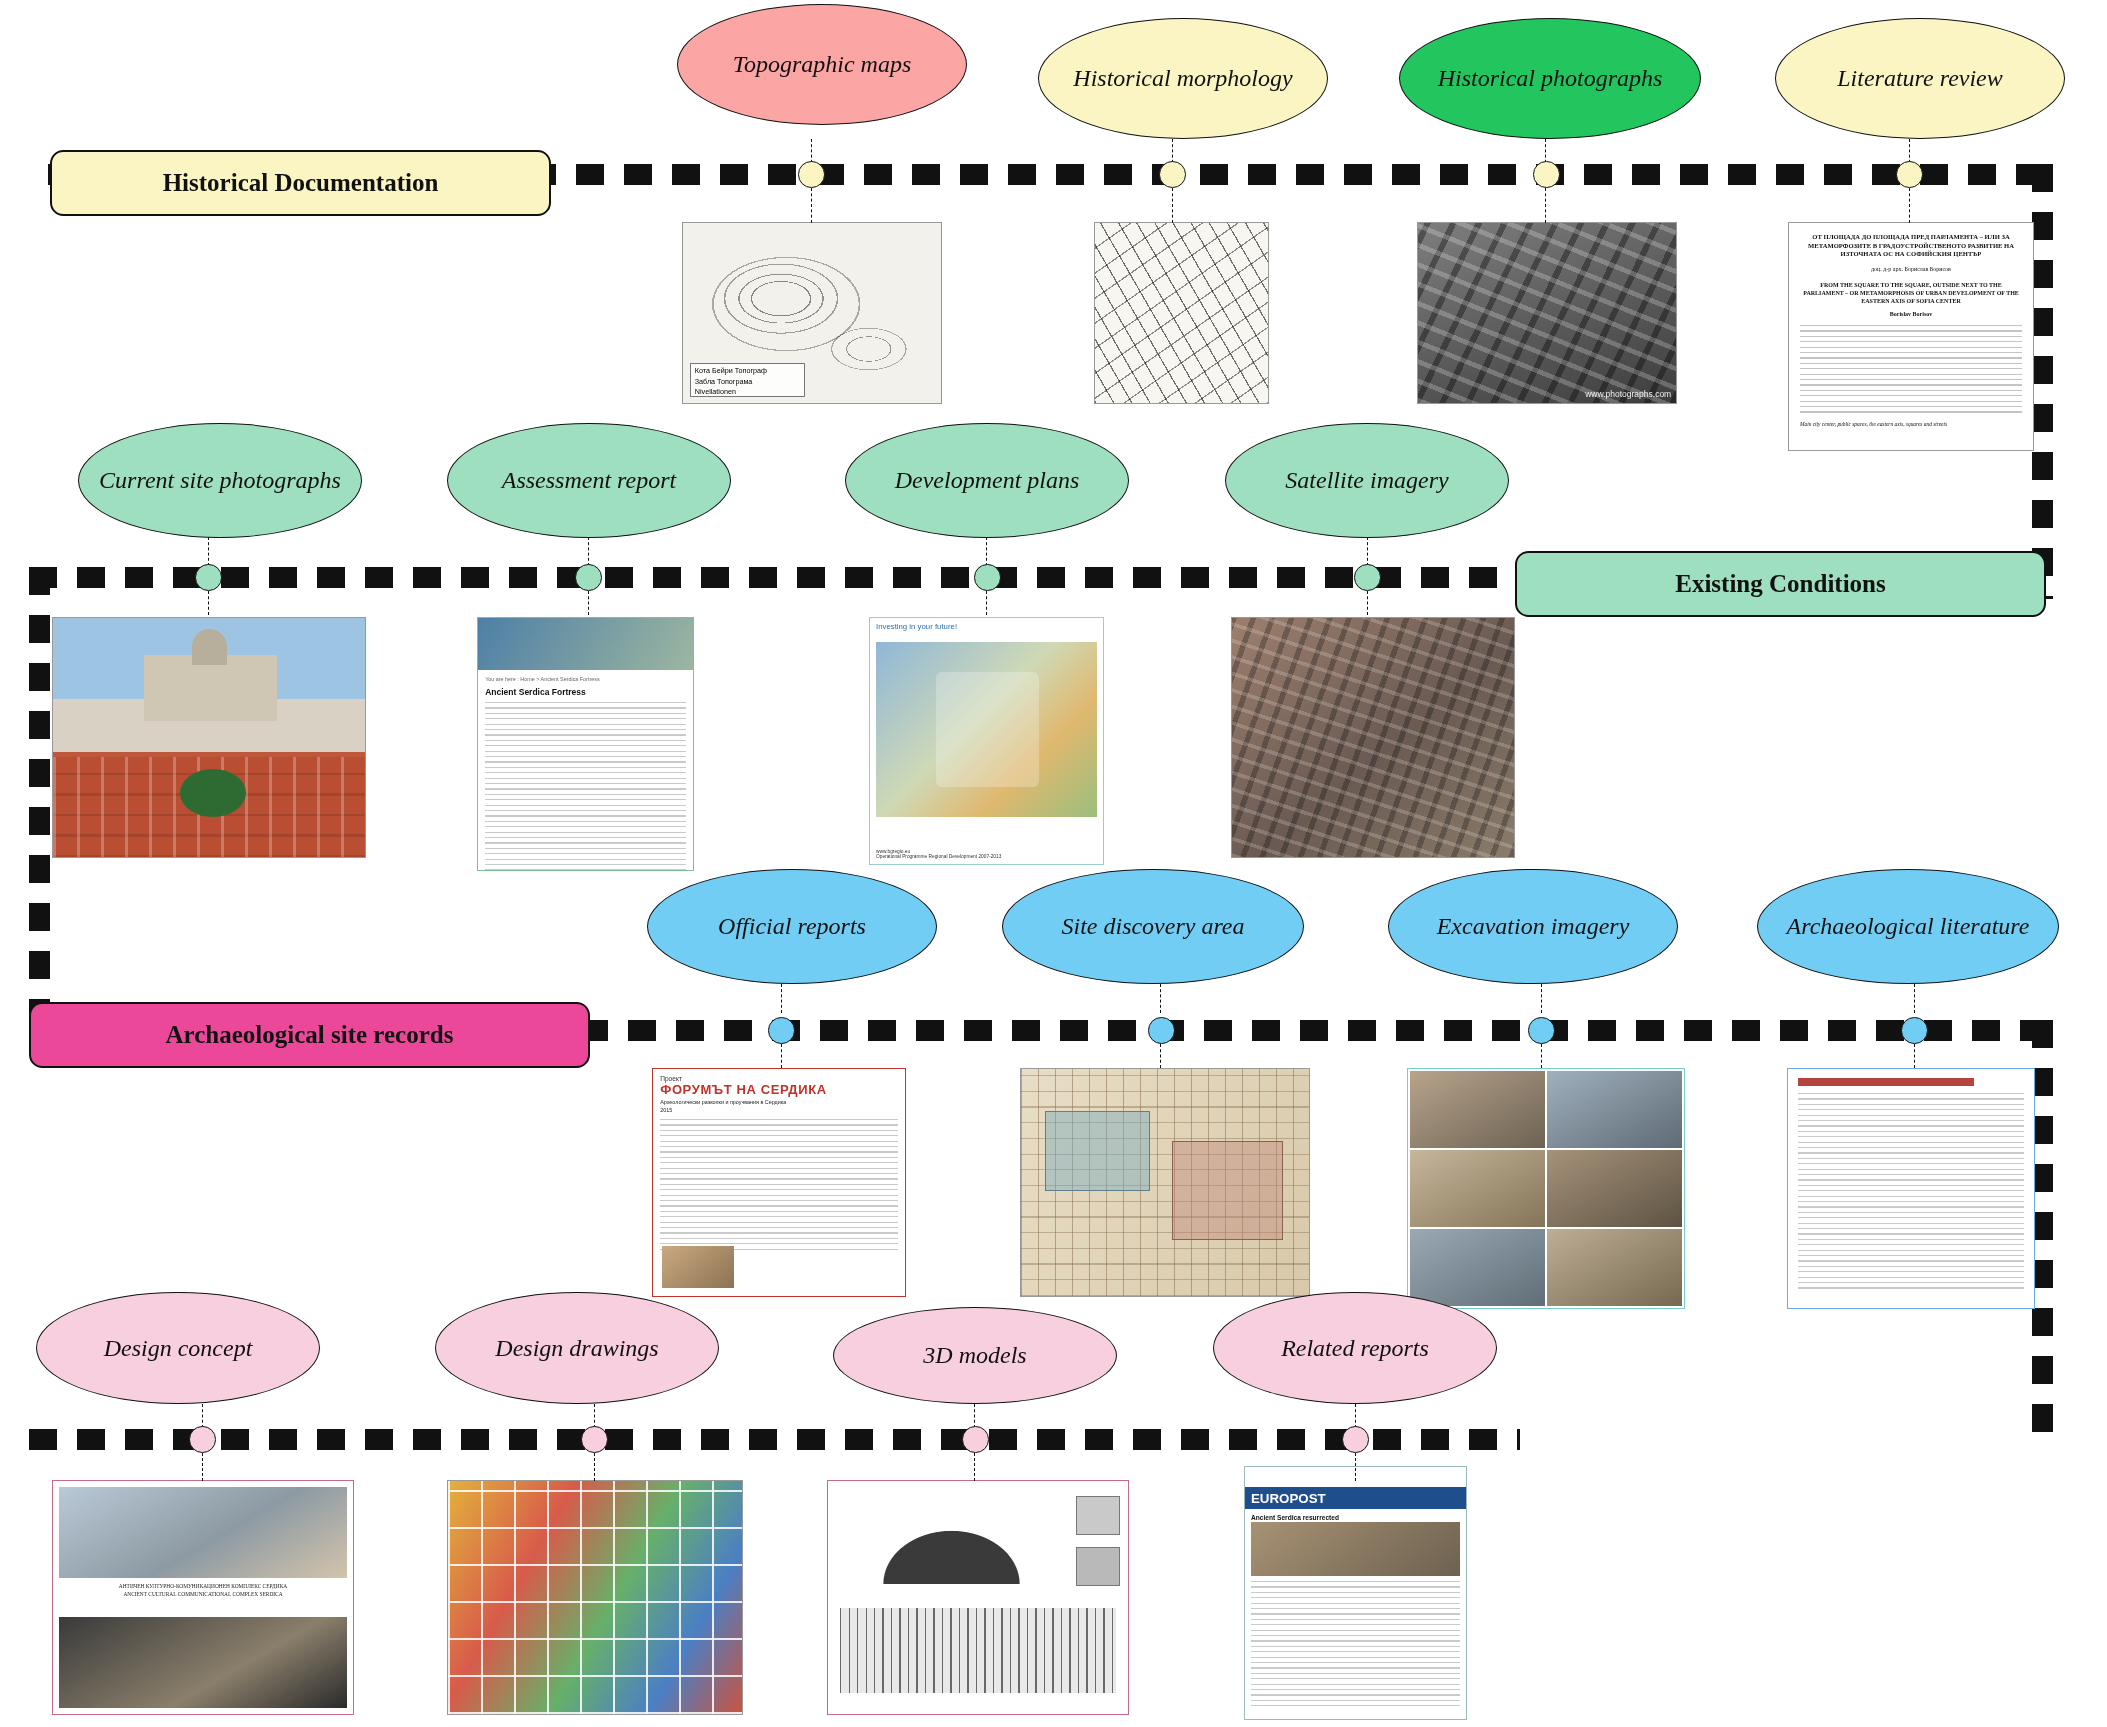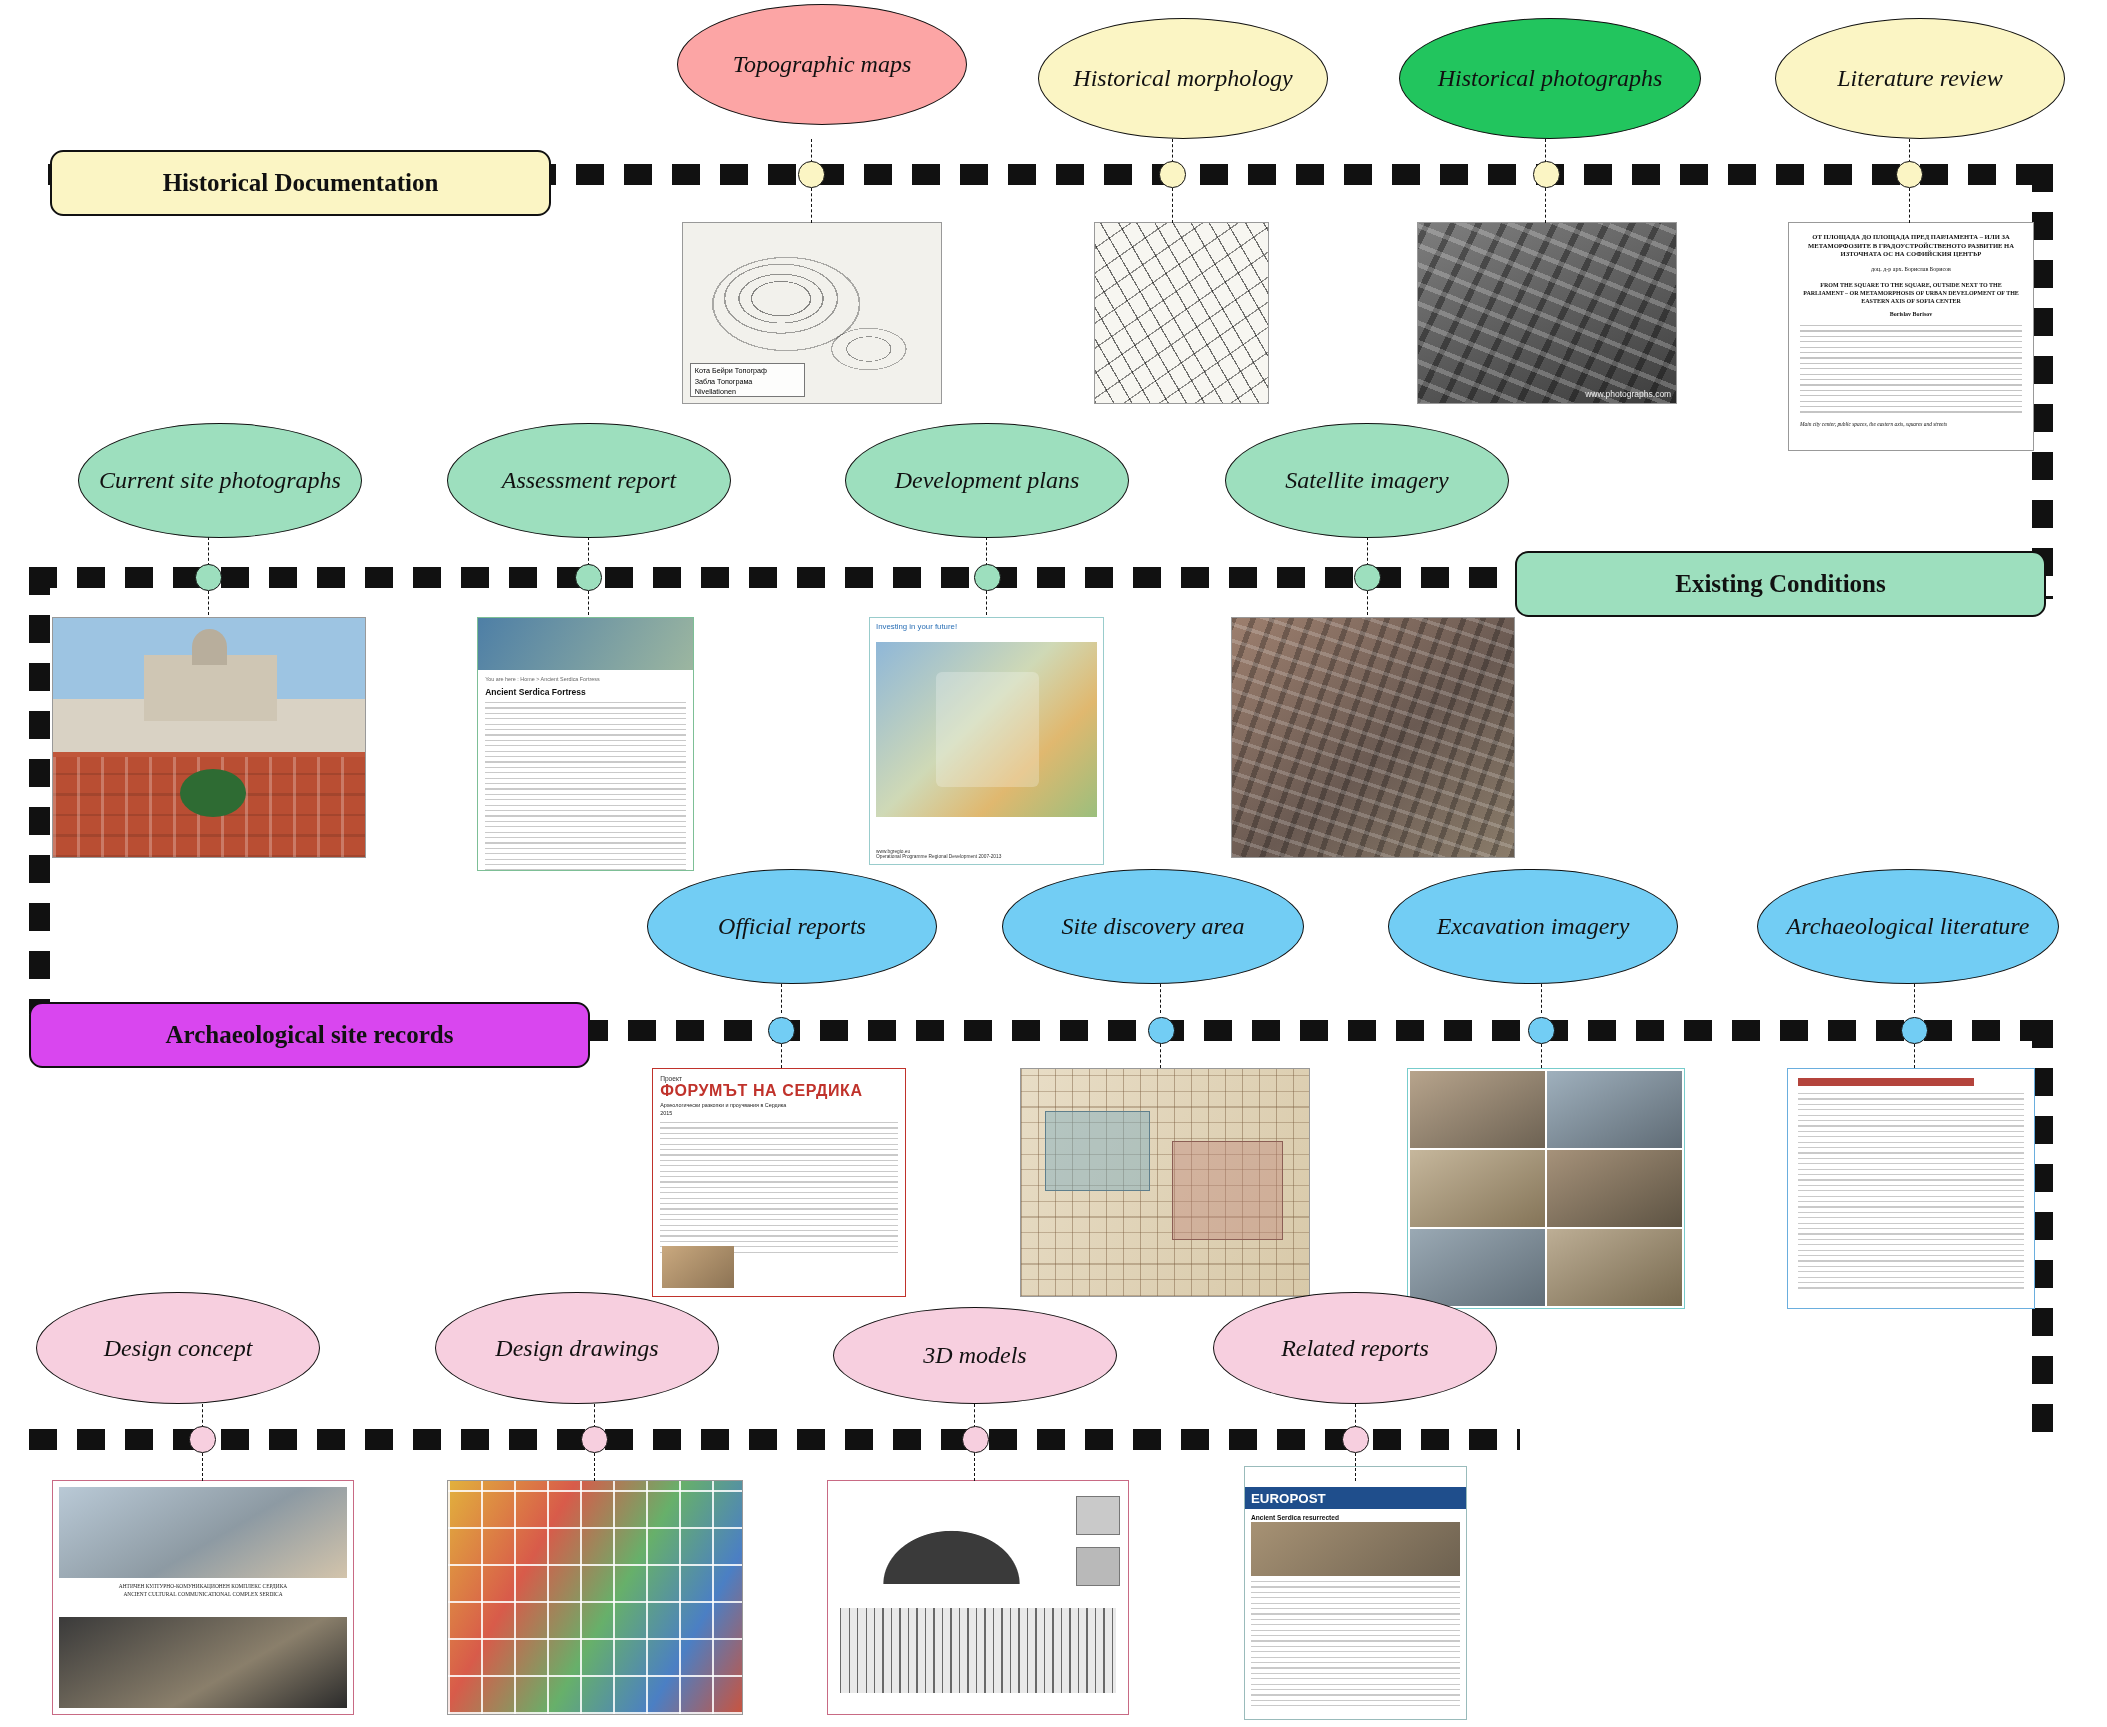--- a/index.html
+++ b/index.html
@@ -259,21 +259,21 @@
 Operational Programme Regional Development 2007-2013</div>
   </div>
 
   <div class="thumb" style="left:1231px;top:617px;width:284px;height:241px;">
     <div class="tex-satellite"></div>
   </div>
 
   <div class="dashbar" style="left:580px;top:1020px;width:1473px;"></div>
   <div class="dashbar vert" style="left:2032px;top:1020px;height:423px;"></div>
 
-  <div class="catbox" style="left:29px;top:1002px;width:561px;height:66px;background:#d946ef;">
+  <div class="catbox" style="left:29px;top:1002px;width:561px;height:66px;background:#ec4899;">
     <span>Archaeological site records</span>
   </div>
 
   <div class="node" style="left:647px;top:869px;width:290px;height:115px;background:#72cdf4;">
     <span>Official reports</span>
   </div>
   <div class="node" style="left:1002px;top:869px;width:302px;height:115px;background:#72cdf4;">
     <span>Site discovery area</span>
   </div>
   <div class="node" style="left:1388px;top:869px;width:290px;height:115px;background:#72cdf4;">
@@ -294,21 +294,21 @@
   <div class="dot" style="left:1901px;top:1017px;background:#72cdf4;"></div>
 
   <div class="vline dashed" style="left:781px;top:1044px;height:24px;"></div>
   <div class="vline dashed" style="left:1160px;top:1044px;height:24px;"></div>
   <div class="vline dashed" style="left:1541px;top:1044px;height:24px;"></div>
   <div class="vline dashed" style="left:1914px;top:1044px;height:24px;"></div>
 
   <div class="thumb" style="left:652px;top:1068px;width:254px;height:229px;background:#fff;border:1.8px solid #c0322b;">
     <div style="padding:6px 7.2px;font-family:'Liberation Sans',sans-serif;">
       <div style="font-size:6.6px;color:#333;">Проект</div>
-      <div style="font-size:16px;font-weight:bold;color:#c0322b;letter-spacing:0.6px;">ФОРУМЪТ НА СЕРДИКА</div>
+      <div style="font-size:13px;font-weight:bold;color:#c0322b;letter-spacing:0.6px;">ФОРУМЪТ НА СЕРДИКА</div>
       <div style="font-size:5.4px;color:#222;margin-top:2.4px;">Археологически разкопки и проучвания в Сердика</div>
       <div style="font-size:5.4px;color:#222;margin-top:1.2px;">2015</div>
       <div class="tex-lines" style="height:133px;margin-top:6px;opacity:.5;"></div>
     </div>
     <div style="position:absolute;left:8.5px;bottom:8.5px;width:72px;height:42px;background:linear-gradient(140deg,#caa97f,#8c7354);"></div>
   </div>
 
   <div class="thumb" style="left:1020px;top:1068px;width:290px;height:229px;background:#efe9dd;">
     <div style="position:absolute;inset:0;background:
         repeating-linear-gradient(90deg, rgba(120,90,60,.45) 0 1.2px, transparent 1.2px 17px),

